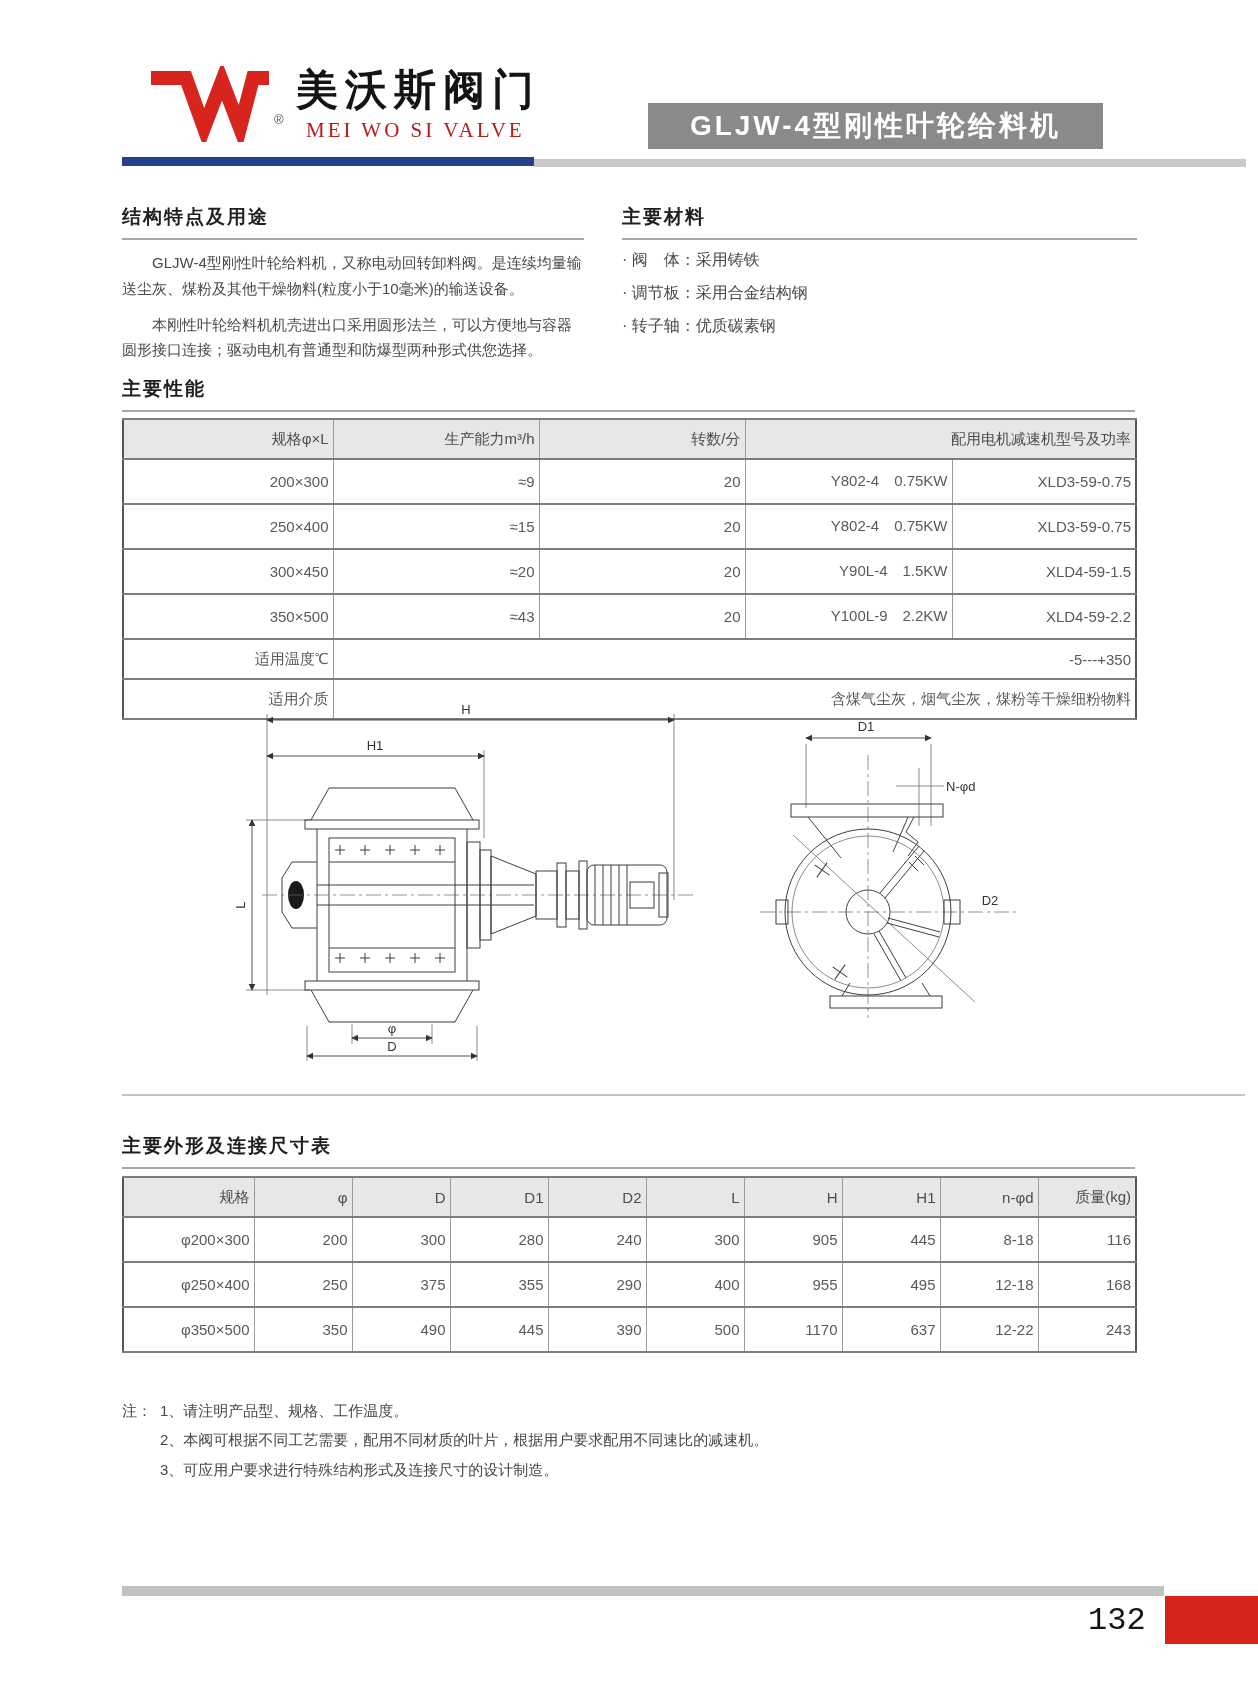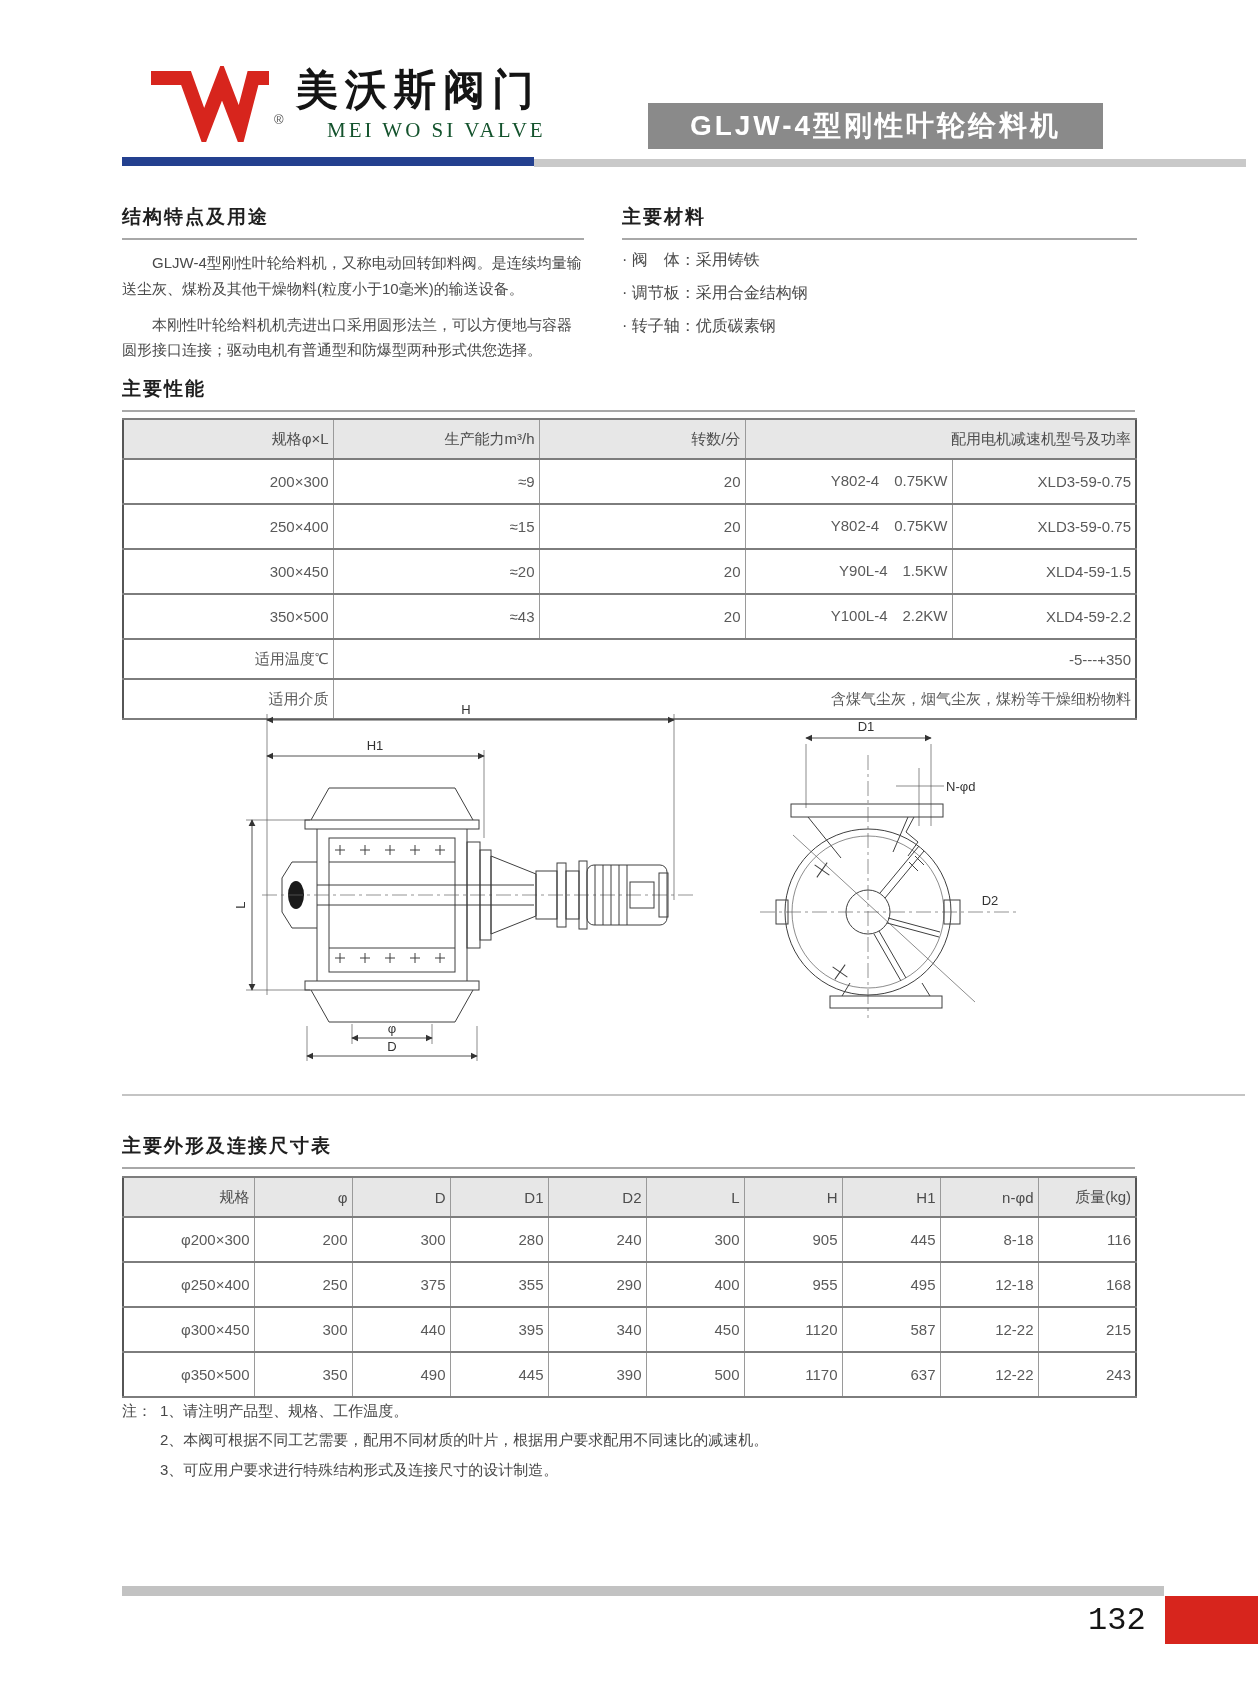--- a/index.html
+++ b/index.html
@@ -3,21 +3,21 @@
 <meta charset="utf-8">
 <style>
   html,body{margin:0;padding:0;background:#e9e9e9;}
   .page{position:relative;width:1258px;height:1683px;background:#ffffff;margin:0 auto;
         font-family:"Liberation Sans",sans-serif;overflow:hidden;}
   .abs{position:absolute;}
 
   
   .brand-cn{font-family:"Liberation Serif",serif;font-weight:bold;font-size:42px;
             letter-spacing:7px;color:#141414;}
-  .brand-en{font-family:"Liberation Serif",serif;font-size:21px;letter-spacing:3px;color:#14532d;margin-left:21px;}
+  .brand-en{font-family:"Liberation Serif",serif;font-size:21px;letter-spacing:3px;color:#b91c1c;}
   .reg{font-size:13px;color:#555;}
   .banner{background:#8a8a8a;color:#fff;font-size:28px;font-weight:bold;letter-spacing:3px;
           text-align:center;line-height:46px;}
   .bar-blue{background:#23408f;}
   .bar-gray{background:#c9c9c9;}
 
   
   .sec-title{font-size:19px;font-weight:bold;color:#1f1f1f;letter-spacing:2px;
              padding-bottom:8px;border-bottom:2px solid #a8a8a8;}
   .para{font-size:15px;color:#4a4a4a;line-height:1.72;text-indent:2em;margin:10px 0 0;}
@@ -118,21 +118,21 @@
         <td>300×450</td>
         <td>≈20</td>
         <td>20</td>
         <td>Y90L-4　1.5KW</td>
         <td>XLD4-59-1.5</td>
       </tr>
       <tr class="rw">
         <td>350×500</td>
         <td>≈43</td>
         <td>20</td>
-        <td>Y100L-4　2.2KW</td>
+        <td>Y100L-9　2.2KW</td>
         <td>XLD4-59-2.2</td>
       </tr>
       <tr class="sp">
         <td>适用温度℃</td>
         <td colspan="4">-5---+350</td>
       </tr>
       <tr class="sp">
         <td>适用介质</td>
         <td colspan="4">含煤气尘灰，烟气尘灰，煤粉等干燥细粉物料</td>
       </tr>
@@ -304,32 +304,20 @@
         <td>375</td>
         <td>355</td>
         <td>290</td>
         <td>400</td>
         <td>955</td>
         <td>495</td>
         <td>12-18</td>
         <td>168</td>
       </tr>
       <tr class="rw">
-        <td>φ300×450</td>
-        <td>300</td>
-        <td>440</td>
-        <td>395</td>
-        <td>340</td>
-        <td>450</td>
-        <td>1120</td>
-        <td>587</td>
-        <td>12-22</td>
-        <td>215</td>
-      </tr>
-      <tr class="rw">
         <td>φ350×500</td>
         <td>350</td>
         <td>490</td>
         <td>445</td>
         <td>390</td>
         <td>500</td>
         <td>1170</td>
         <td>637</td>
         <td>12-22</td>
         <td>243</td>

